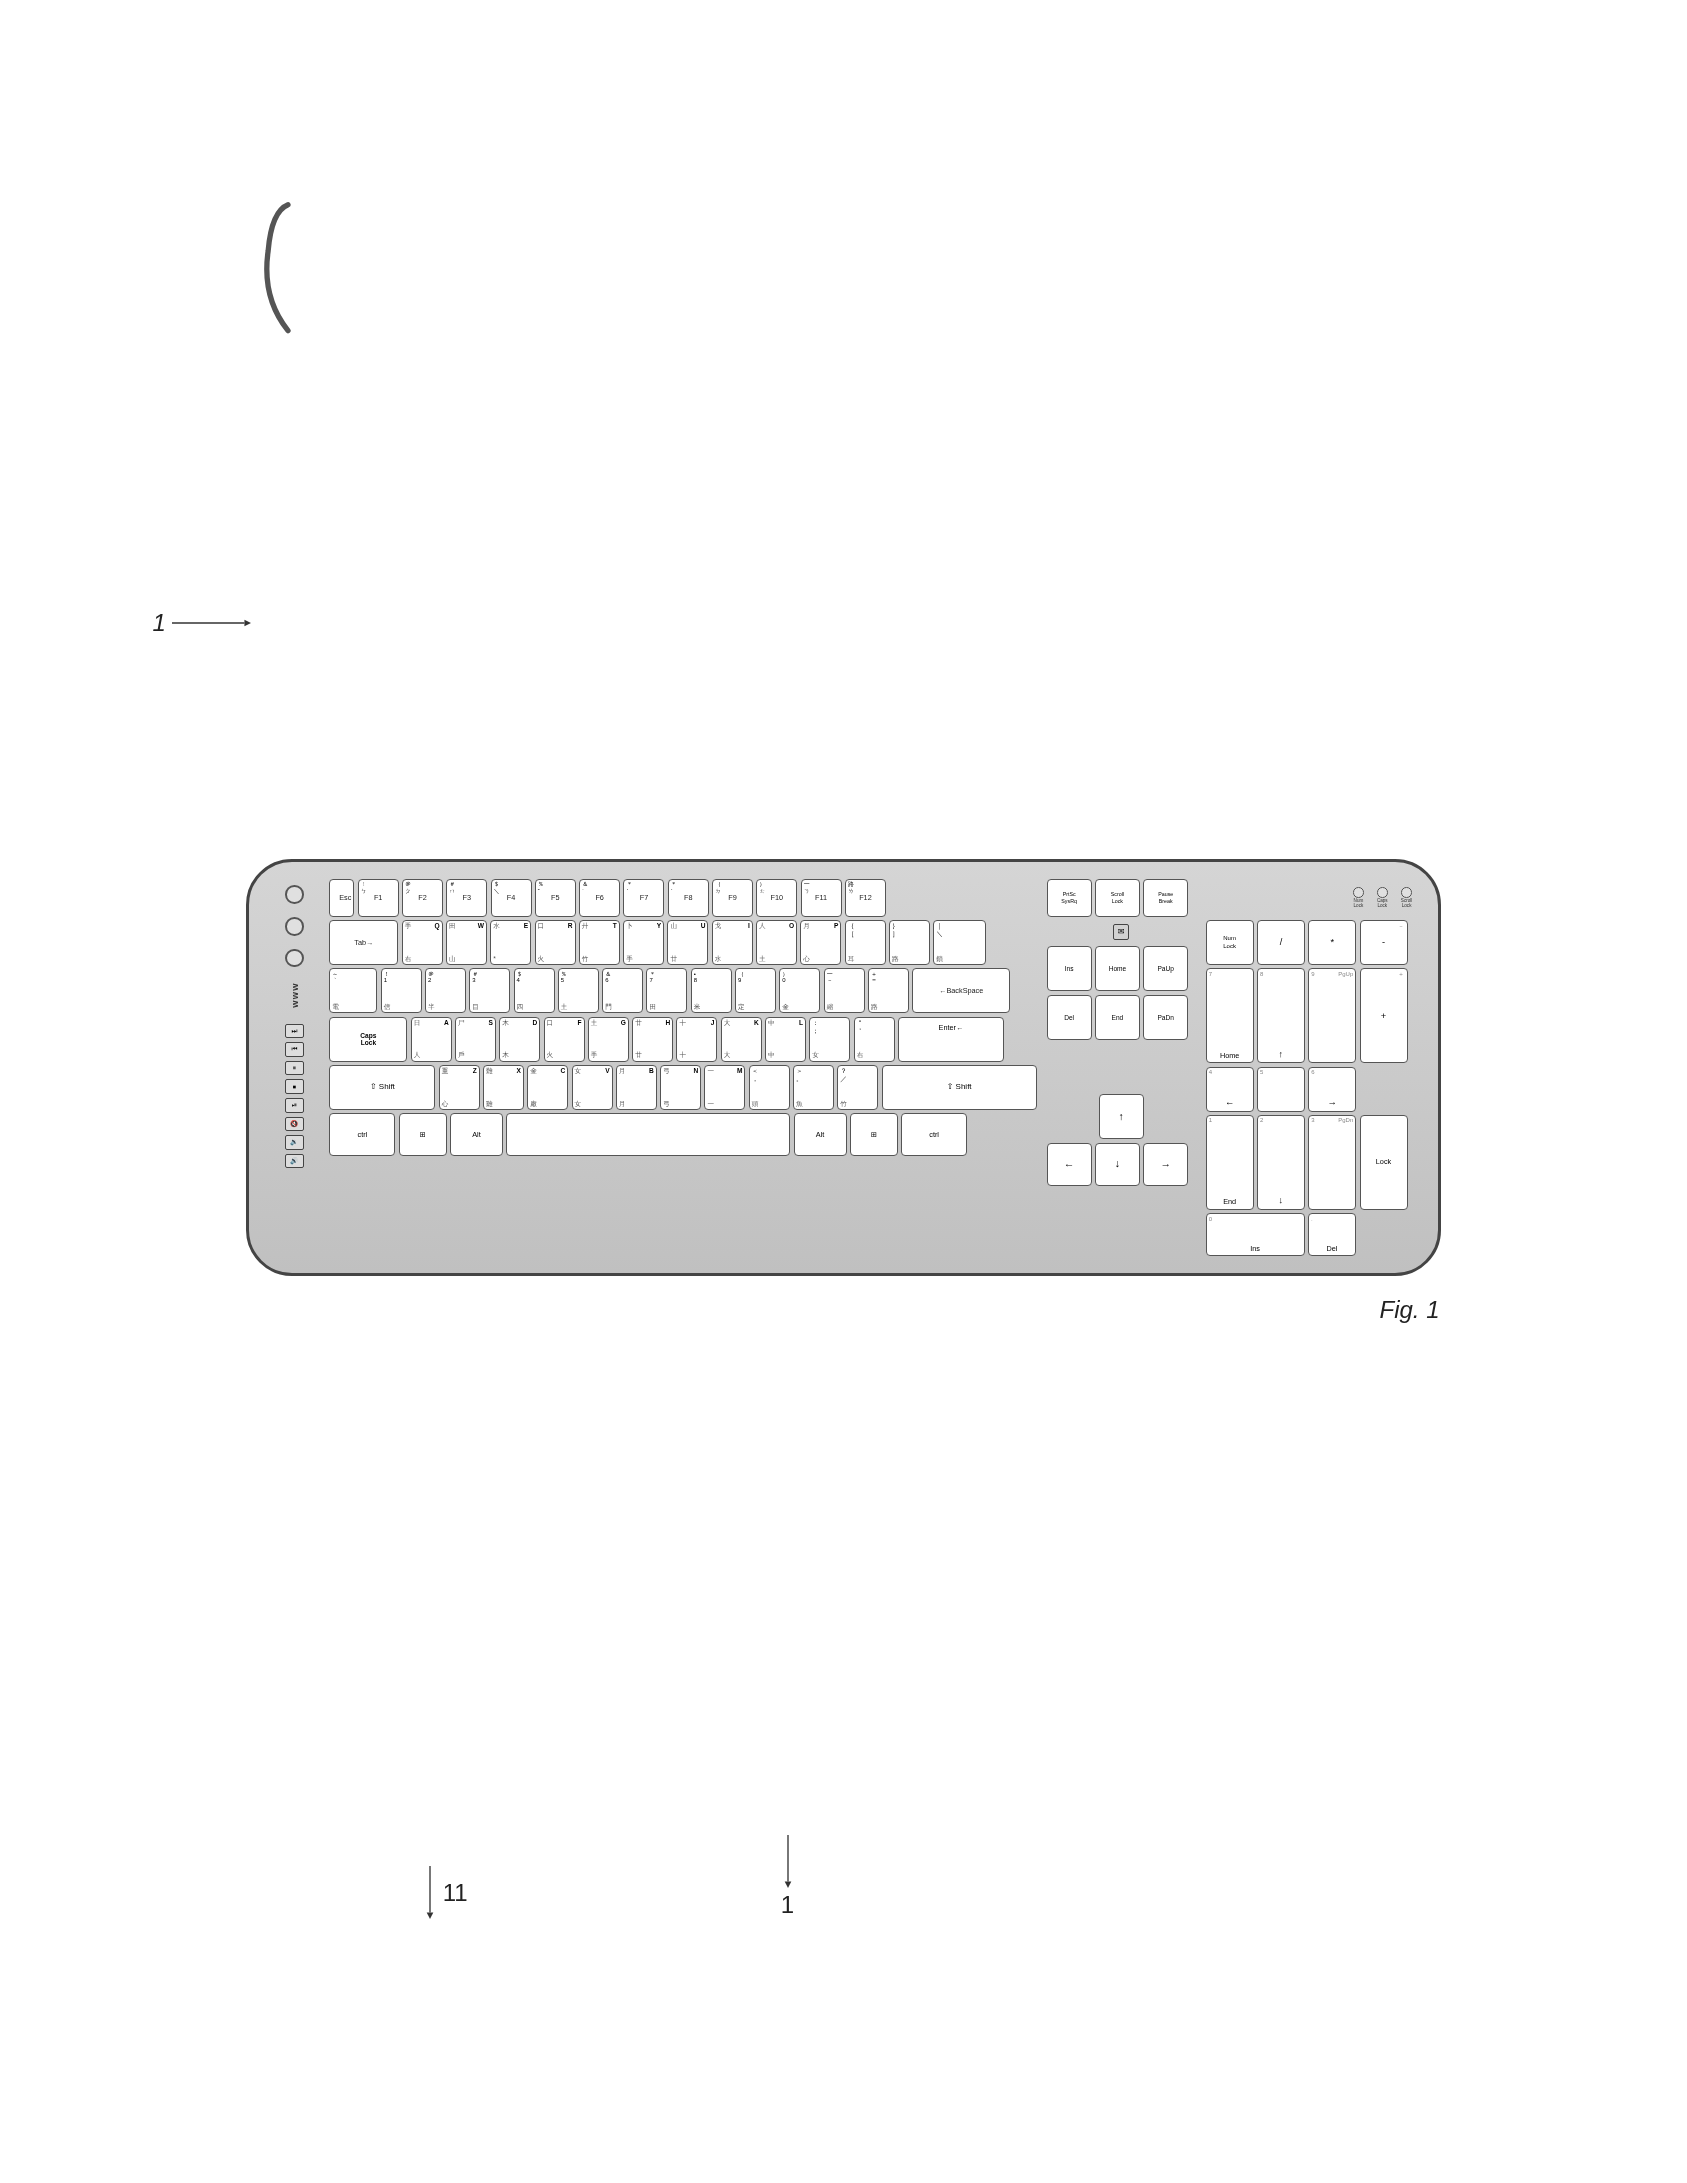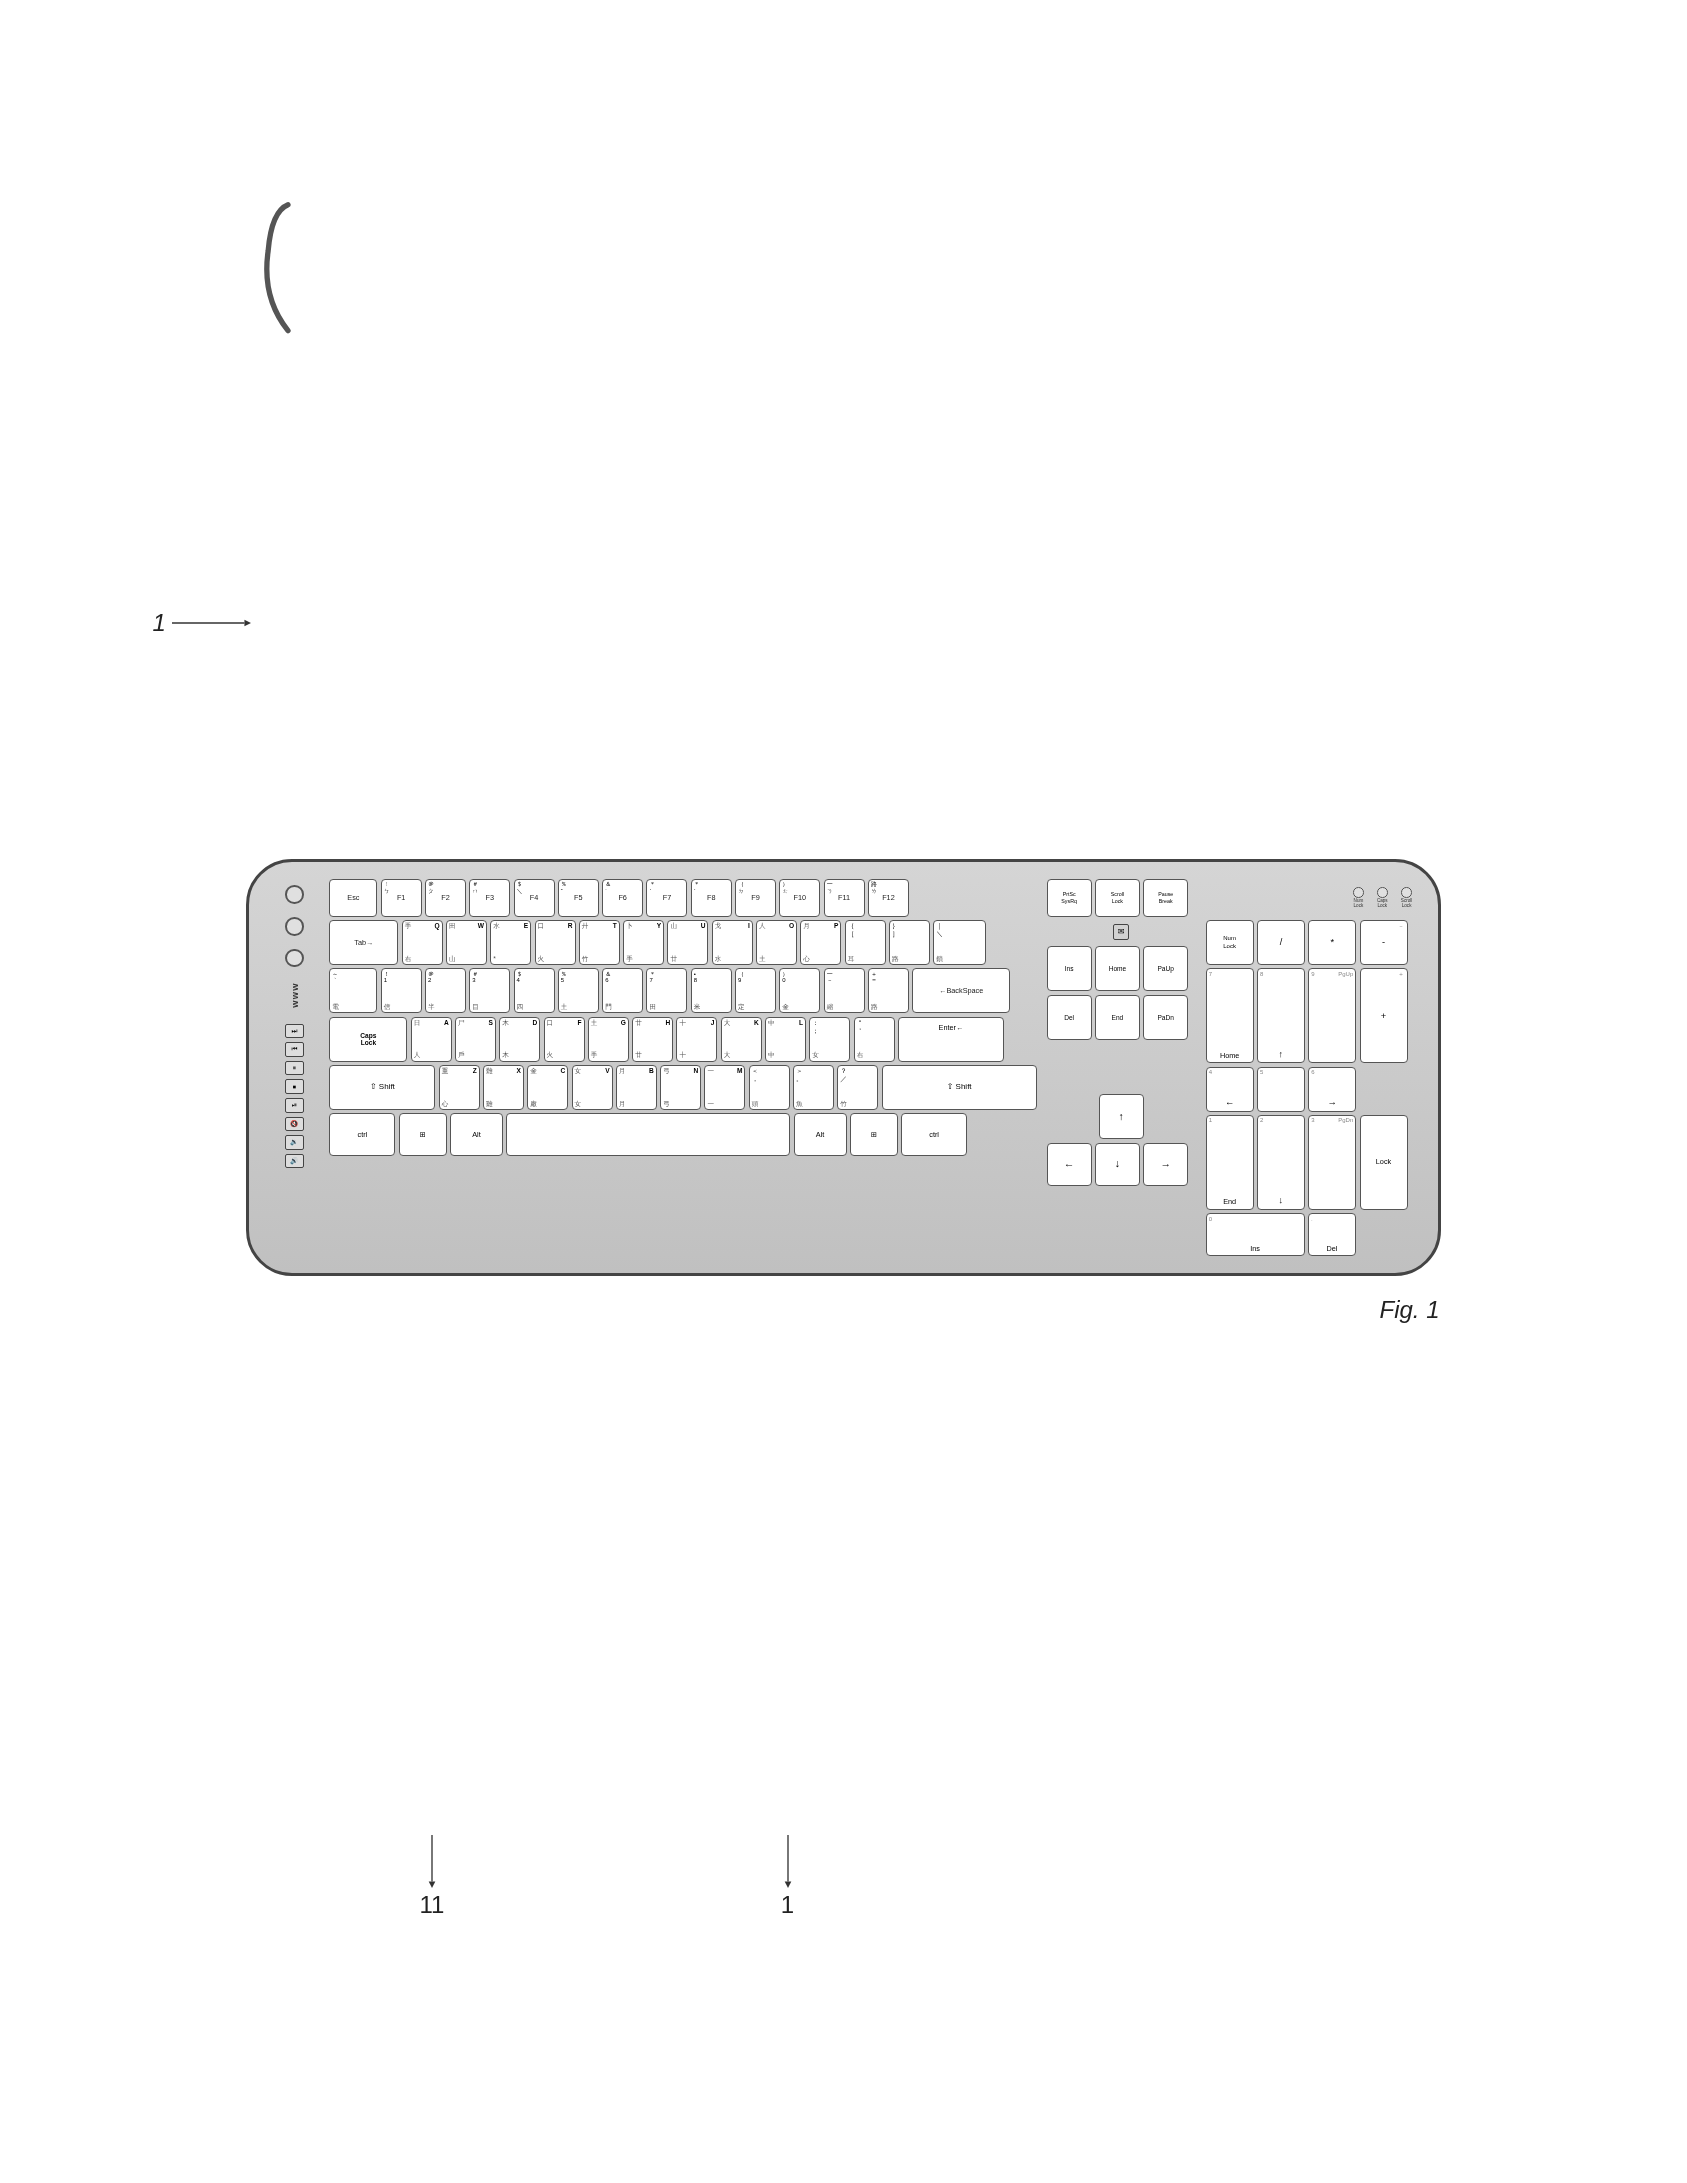--- a/index.html
+++ b/index.html
@@ -120,21 +120,21 @@
           <div class="media-btn" style="width:18.5px; height:14.6px; font-size:6.6px; border:1.3px solid #444; background:#ddd; border-radius:2px; display:flex; align-items:center; justify-content:center;">🔇</div>
           <div class="media-btn" style="width:18.5px; height:14.6px; font-size:6.6px; border:1.3px solid #444; background:#ddd; border-radius:2px; display:flex; align-items:center; justify-content:center;">🔉</div>
           <div class="media-btn" style="width:18.5px; height:14.6px; font-size:6.6px; border:1.3px solid #444; background:#ddd; border-radius:2px; display:flex; align-items:center; justify-content:center;">🔊</div>
         </div>
       </div>
 
       <div style="display:flex; flex-direction:column; gap:3.3px;">
 
         <div style="display:flex; flex-direction:row; gap:3.3px; align-items:stretch;">
 
-          <div class="key" style="width:48px; min-height:38px; font-size:8px;">
+          <div class="key" style="width:25px; min-height:38px; font-size:8px;align-items:flex-end;">
             <span class="main-label">Esc</span>
           </div>
 
           <div class="key" style="width:41px; min-height:38px; font-size:7.3px;">
             <span style="font-size:6px; position:absolute; top:1.3px; left:2px; color:#888;">！</span>
             <span style="font-size:6px; position:absolute; top:8.6px; left:2px;">ㄅ</span>
             <span class="main-label">F1</span>
           </div>
 
           <div class="key" style="width:41px; min-height:38px; font-size:7.3px;">
@@ -721,21 +721,21 @@
             <span style="font-size:7.3px; position:absolute; bottom:2.6px; left:50%; transform:translateX(-50%);">Del</span>
           </div>
 
         </div>
 
       </div>
 
     </div>
   </div>
 
-  <div style="position:absolute; bottom:198px; left:370px; display:flex; flex-direction:column; align-items:center; gap:3.3px;">
+  <div style="position:absolute; bottom:198px; left:370px; display:flex; flex-direction:row; align-items:center; gap:3.3px;">
     <svg width="20" height="53" viewBox="0 0 30 80">
       <line x1="15" y1="0" x2="15" y2="70" stroke="#333" stroke-width="2"></line>
       <polygon points="10,70 15,80 20,70" fill="#333"></polygon>
     </svg>
     <span style="font-size:24px; color:#222;">11</span>
   </div>
 
   <div style="position:absolute; bottom:198px; left:728px; display:flex; flex-direction:column; align-items:center; gap:3.3px;">
     <svg width="20" height="53" viewBox="0 0 30 80">
       <line x1="15" y1="0" x2="15" y2="70" stroke="#333" stroke-width="2"></line>

